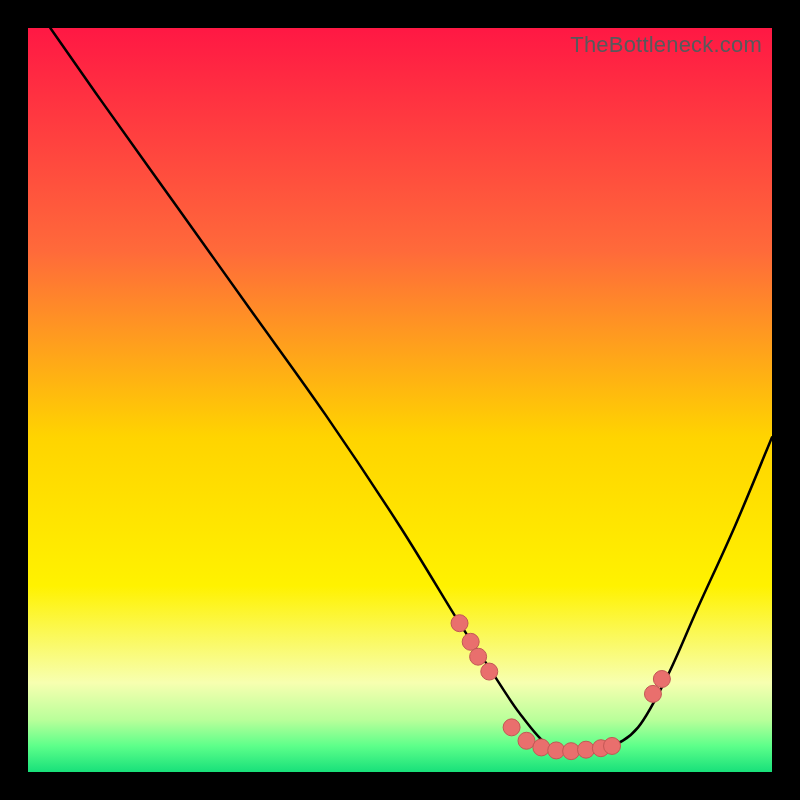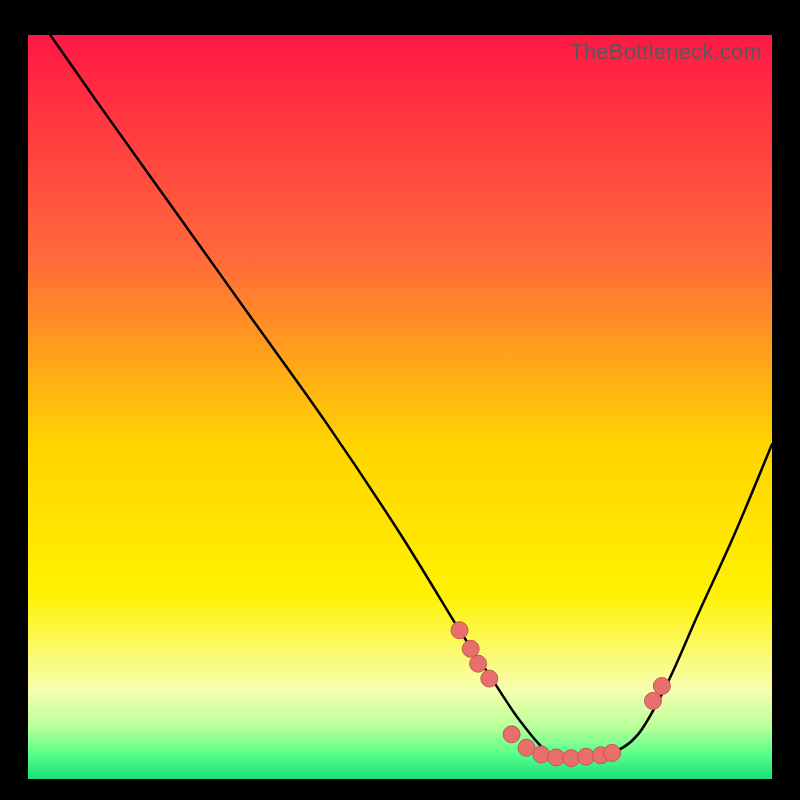--- a/index.html
+++ b/index.html
@@ -6,21 +6,21 @@
     margin: 0;
     padding: 0;
     width: 800px;
     height: 800px;
     background: #000;
     overflow: hidden;
   }
   .frame {
     position: absolute;
     left: 28px;
-    top: 35px;
+    top: 28px;
     width: 744px;
     height: 664px;
     background: #7dd3fc;
   }
   .watermark {
     position: absolute;
     top: 4px;
     right: 10px;
     font-family: Arial, Helvetica, sans-serif;
     font-size: 22px;

